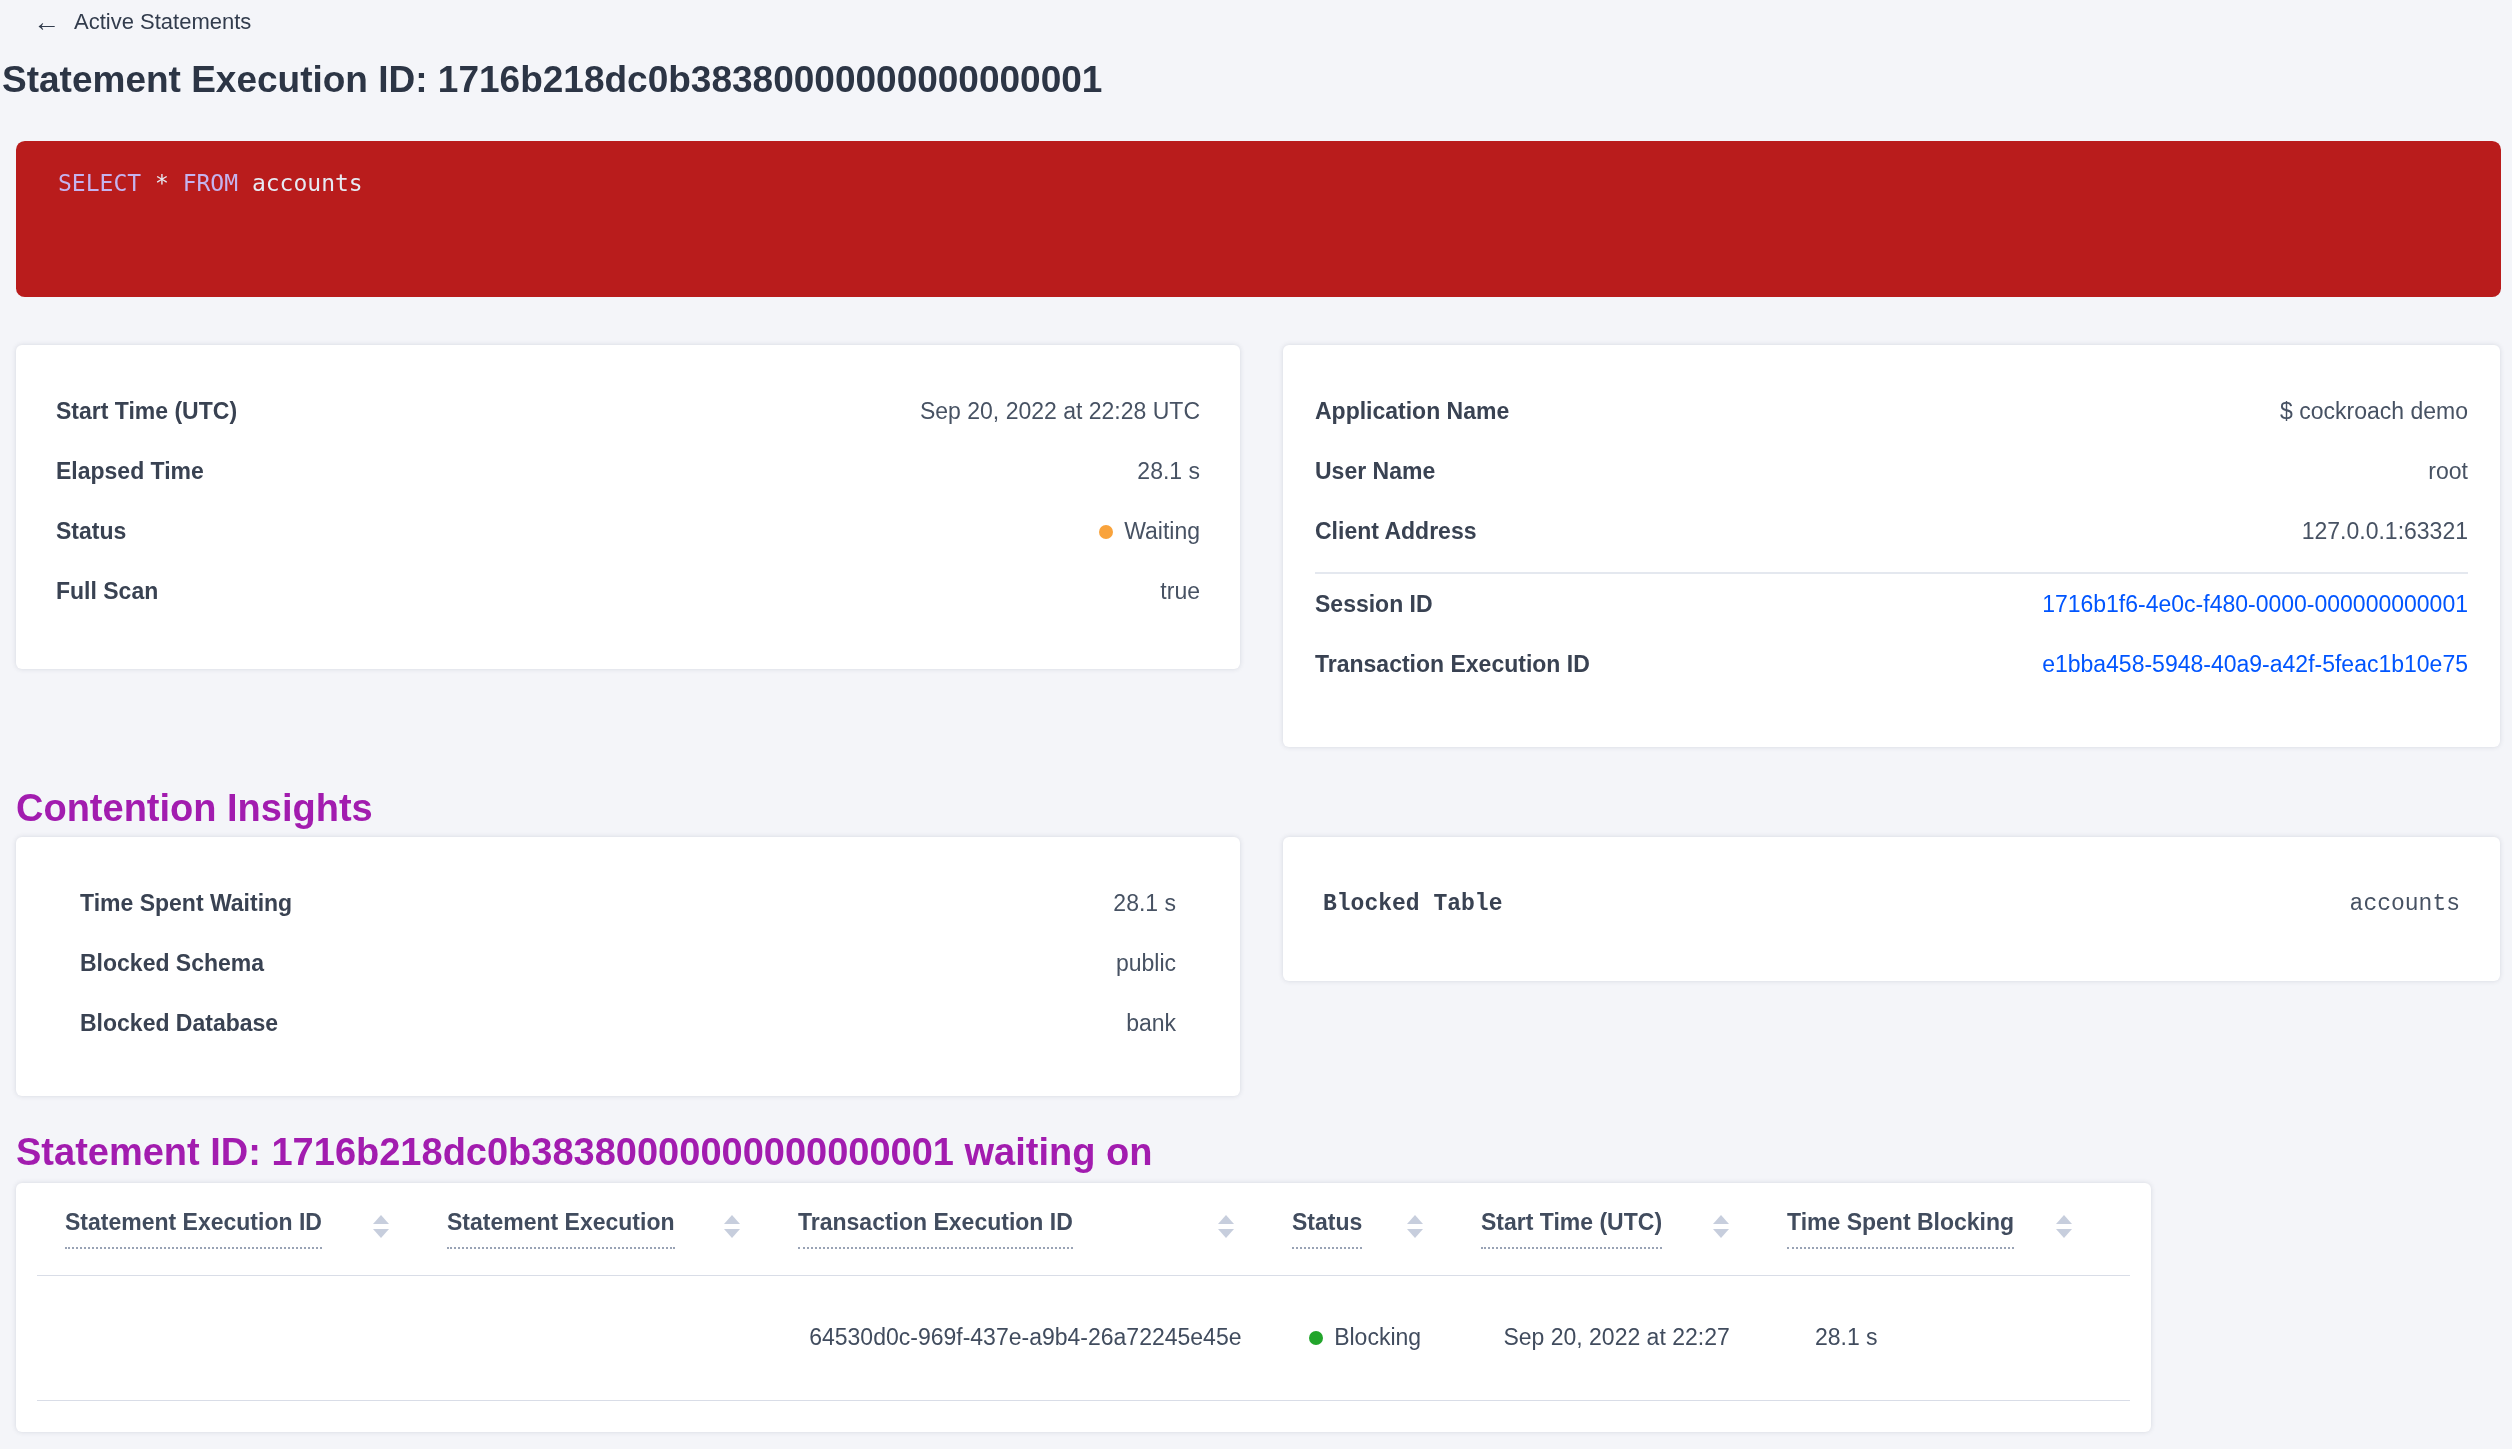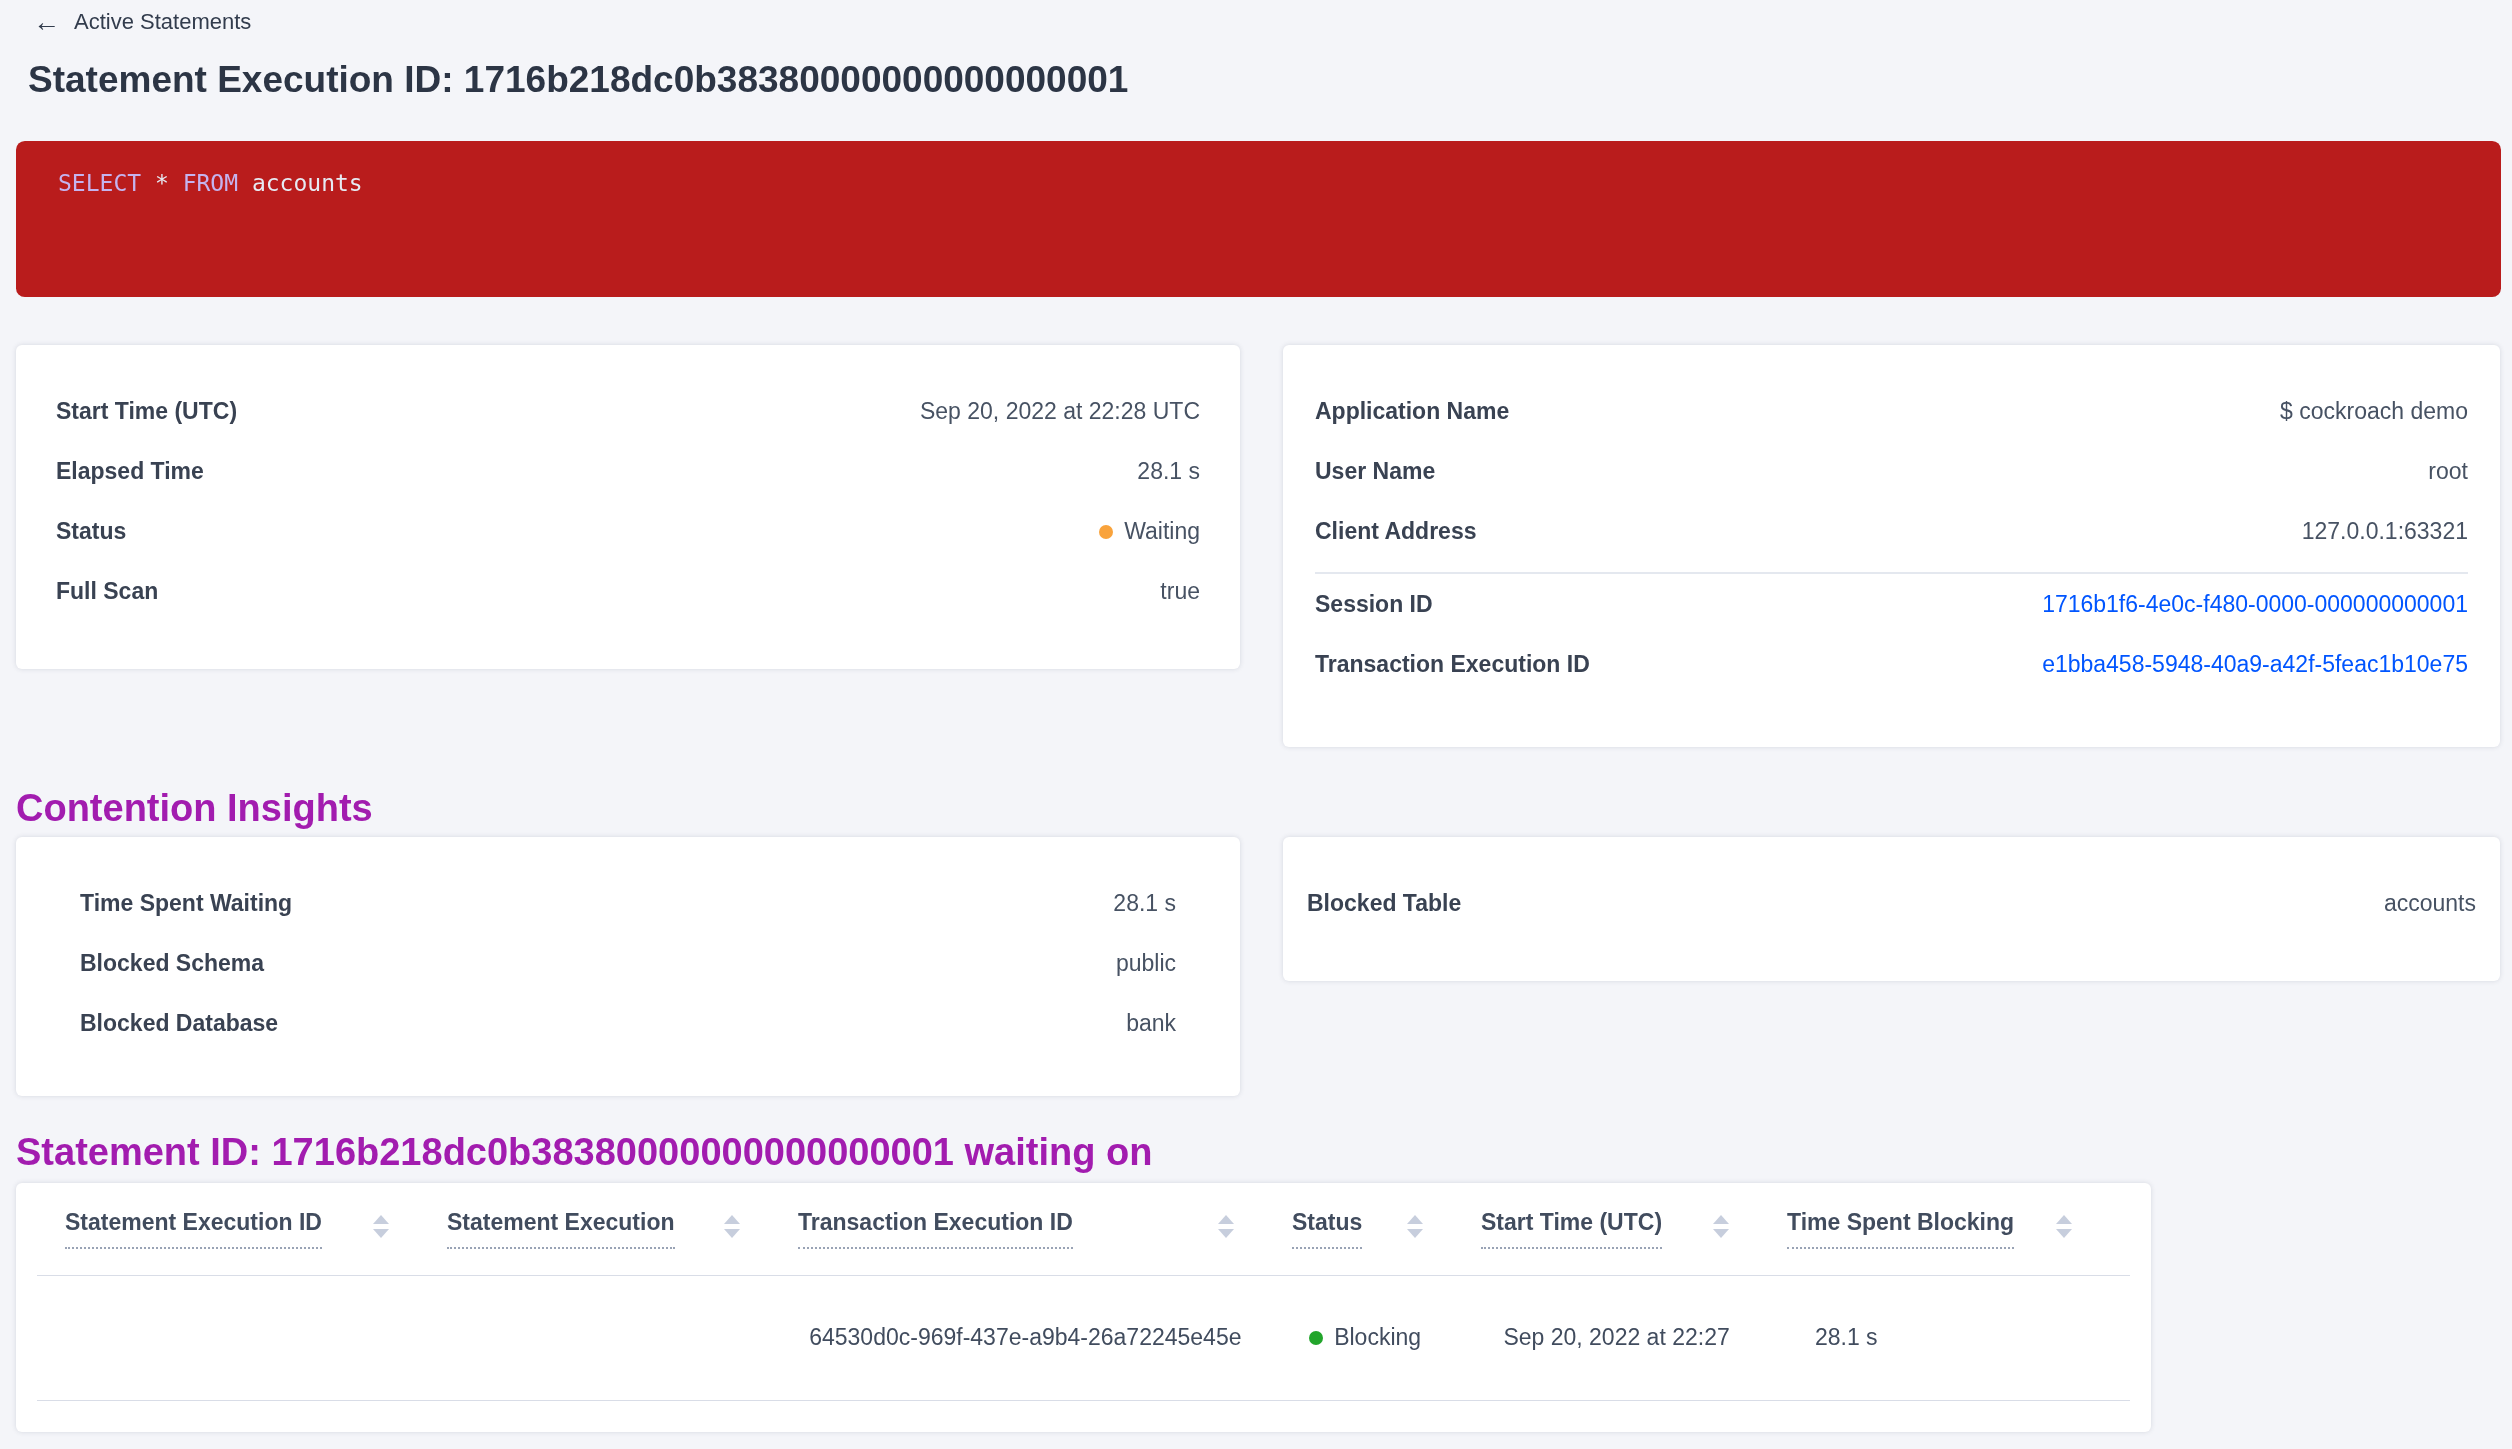--- a/index.html
+++ b/index.html
@@ -18,21 +18,21 @@
     display:flex; align-items:center; gap:14px;
     padding:8.8px 0 0 33px;
     width:max-content;
     font-size:22px; color:#323c4d;
     text-decoration:none; cursor:pointer;
   }
   .back-arrow { font-size:27px; line-height:26px; color:#323c4d; }
 
   
   .page-title {
-    margin:23px 0 0 28px;
+    margin:23px 0 0 2px;
     font-size:37px; line-height:44px;
     font-weight:700; color:#2c3545;
   }
 
   
   .sql-box {
     margin:39px 0 0 16px;
     width:2485px; height:156px;
     background:#b91c1c;
     border-radius:8.8px;
@@ -49,21 +49,21 @@
   .cards-row2 { margin-top:8.8px; }
 
   .card {
     background:#ffffff;
     border-radius:6px;
     box-shadow:0 0 5.3px rgba(56,66,92,0.16);
   }
   .card-exec        { width:1224px; height:324px; padding:37px 40px 0; }
   .card-session     { width:1217px; height:402px; padding:37px 32px 0; }
   .card-cont-left   { width:1224px; height:259px; padding:37px 64px 0; }
-  .card-cont-right  { width:1217px; height:144px; padding:37px 24px 0; }
+  .card-cont-right  { width:1217px; height:144px; padding:37px 40px 0;font-family:Liberation Mono, monospace; }
 
   .kv { height:60px; display:flex; align-items:center; justify-content:space-between; }
   .k  { font-weight:700; font-size:23px; color:#394252; }
   .v  { font-size:23px; color:#475263; display:flex; align-items:center; gap:11.4px; }
   .v-link { color:#0055ff; cursor:pointer; text-decoration:none; }
   .dot { width:14px; height:14px; border-radius:50%; display:inline-block; flex:0 0 auto; }
 
   .hdivider { height:1.8px; background:#e4e8ef; margin-top:10.5px; }
 
   

